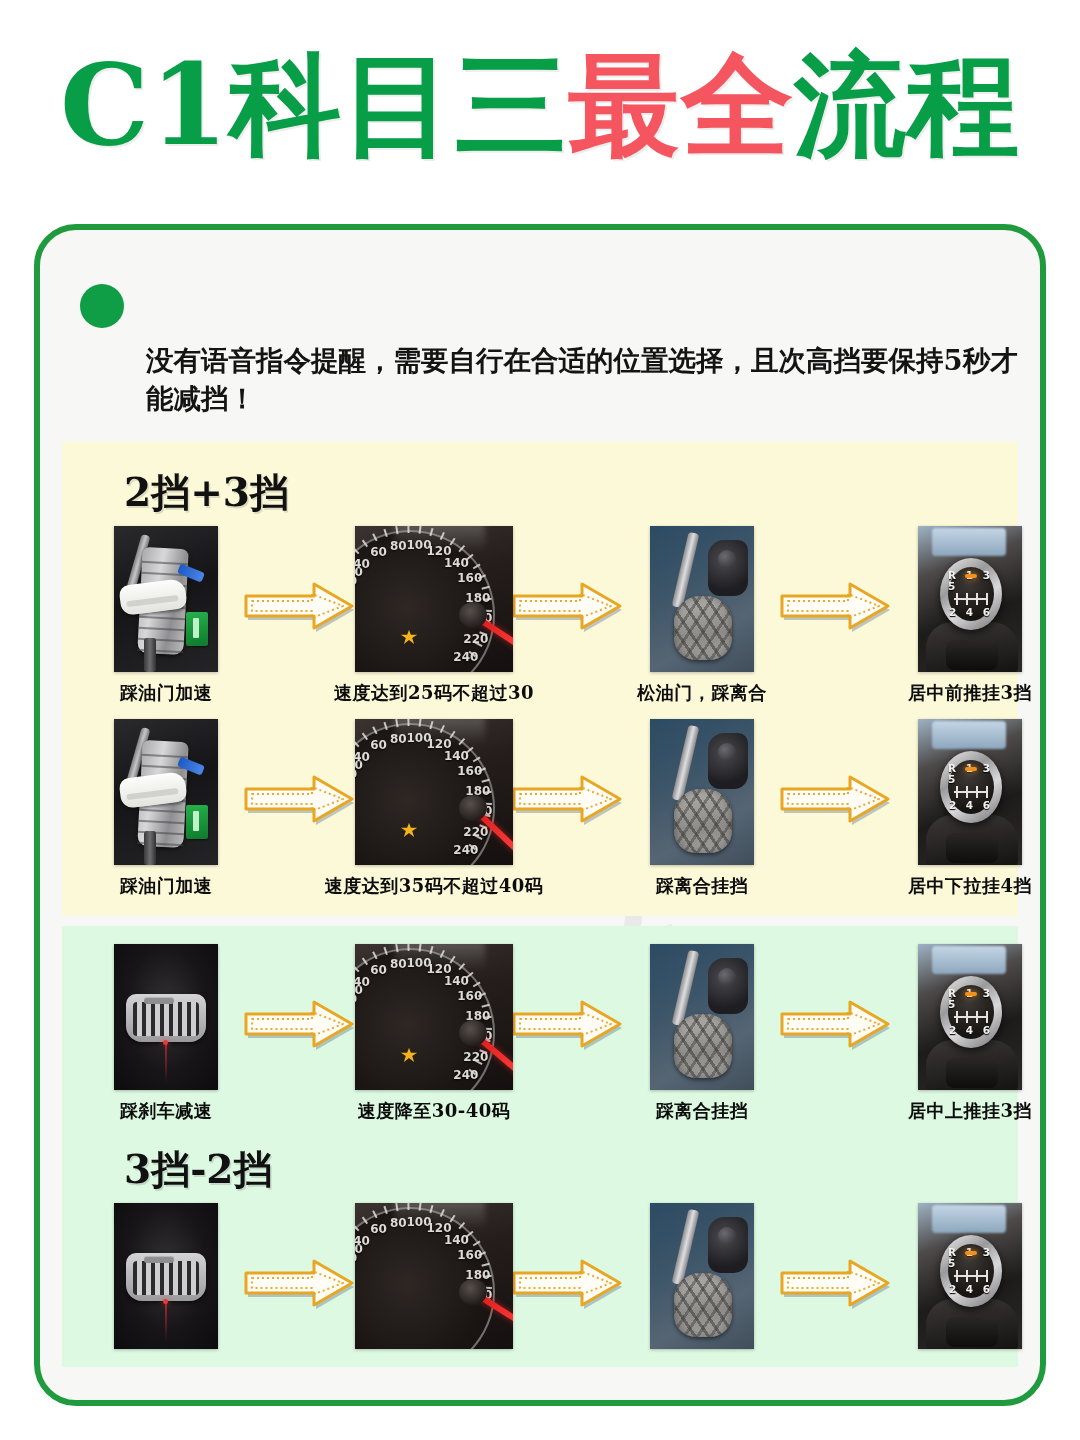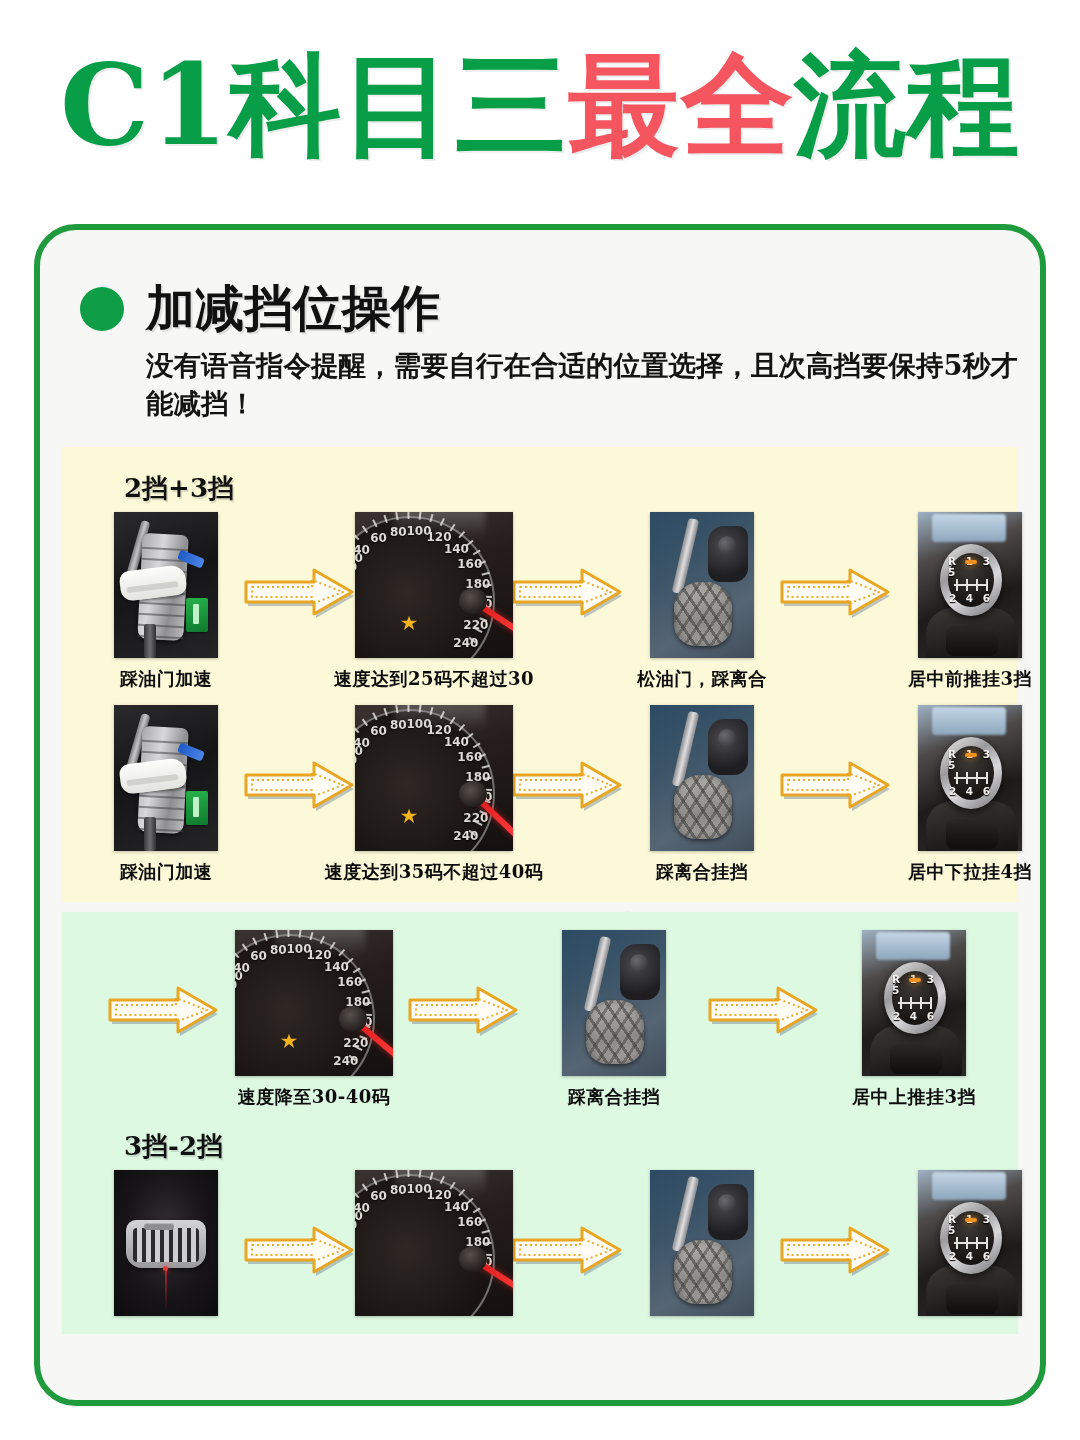--- a/index.html
+++ b/index.html
@@ -117,21 +117,21 @@
   }
   .panel-yellow { background: #fcf9d9; margin-top: 24px; }
   .panel-green  { background: #ddf9e1; margin-top: 10px; }
 
   
   .row {
     padding: 10px 0 4px 0;
   }
   .row-label {
     font-family: "DejaVu Serif", "Liberation Serif", serif;
-    font-size: 26px;
+    font-size: 39px;
     font-weight: bold;
     color: #111;
     margin: 6px 0 6px 62px;
     text-shadow: 1.5px 1.5px 0 rgba(0,0,0,0.12);
   }
   .steps {
     display: flex;
     align-items: flex-start;
     padding: 0 28px;
   }
@@ -374,21 +374,20 @@
 <div class="card">
 
   <div class="watermark">
     <div class="wm-text wm1">班主</div>
     <div class="wm-text wm2">驾道</div>
   </div>
 
   <div class="sec-head">
     <div class="sec-title-row">
       <span class="bullet"></span>
-      <span class="sec-title">加减挡位操作</span>
     </div>
     <div class="sec-sub">没有语音指令提醒，需要自行在合适的位置选择，且次高挡要保持5秒才能减挡！</div>
   </div>
 
   <div id="panels-host">
       <div class="panel panel-yellow" style="background: rgb(252, 249, 217);">
         <div class="row">
           <div class="row-label">2挡+3挡</div>
           <div class="steps">
             <div class="step">
@@ -644,20 +643,30 @@
     </div>
               </div>
               <div class="cap">居中下拉挂4挡</div>
             </div>
           </div>
         </div>
       </div>
       <div class="panel panel-green" style="background: rgb(221, 249, 225);">
         <div class="row">
           <div class="steps">
+            <div class="step">
+              <div class="photo">
+                <div class="br-bg"></div>
+    <div class="br-grill"></div>
+    <div class="br-badge"></div>
+    <div class="br-dot"></div>
+    <div class="br-line"></div>
+              </div>
+              <div class="cap">踩刹车减速</div>
+            </div>
             <div class="gap">
               <svg class="arrow" viewBox="0 0 116 62">
     <g transform="translate(2,4)">
       <path d="M2 14 L70 14 L70 2 L108 24 L70 46 L70 34 L2 34 Z" fill="#6f8296" opacity="0.45" transform="translate(2,4)"></path>
       <path d="M2 14 L70 14 L70 2 L108 24 L70 46 L70 34 L2 34 Z" fill="#fffdf6" stroke="#e8a622" stroke-width="3" stroke-linejoin="round"></path>
       <path d="M8 19 L68 19 L68 12 L99 24 L68 36 L68 29 L8 29 Z" fill="none" stroke="#e8a622" stroke-width="2" stroke-dasharray="2 3" stroke-linejoin="round" opacity="0.95"></path>
     </g>
   </svg>
             </div>
             <div class="step">

